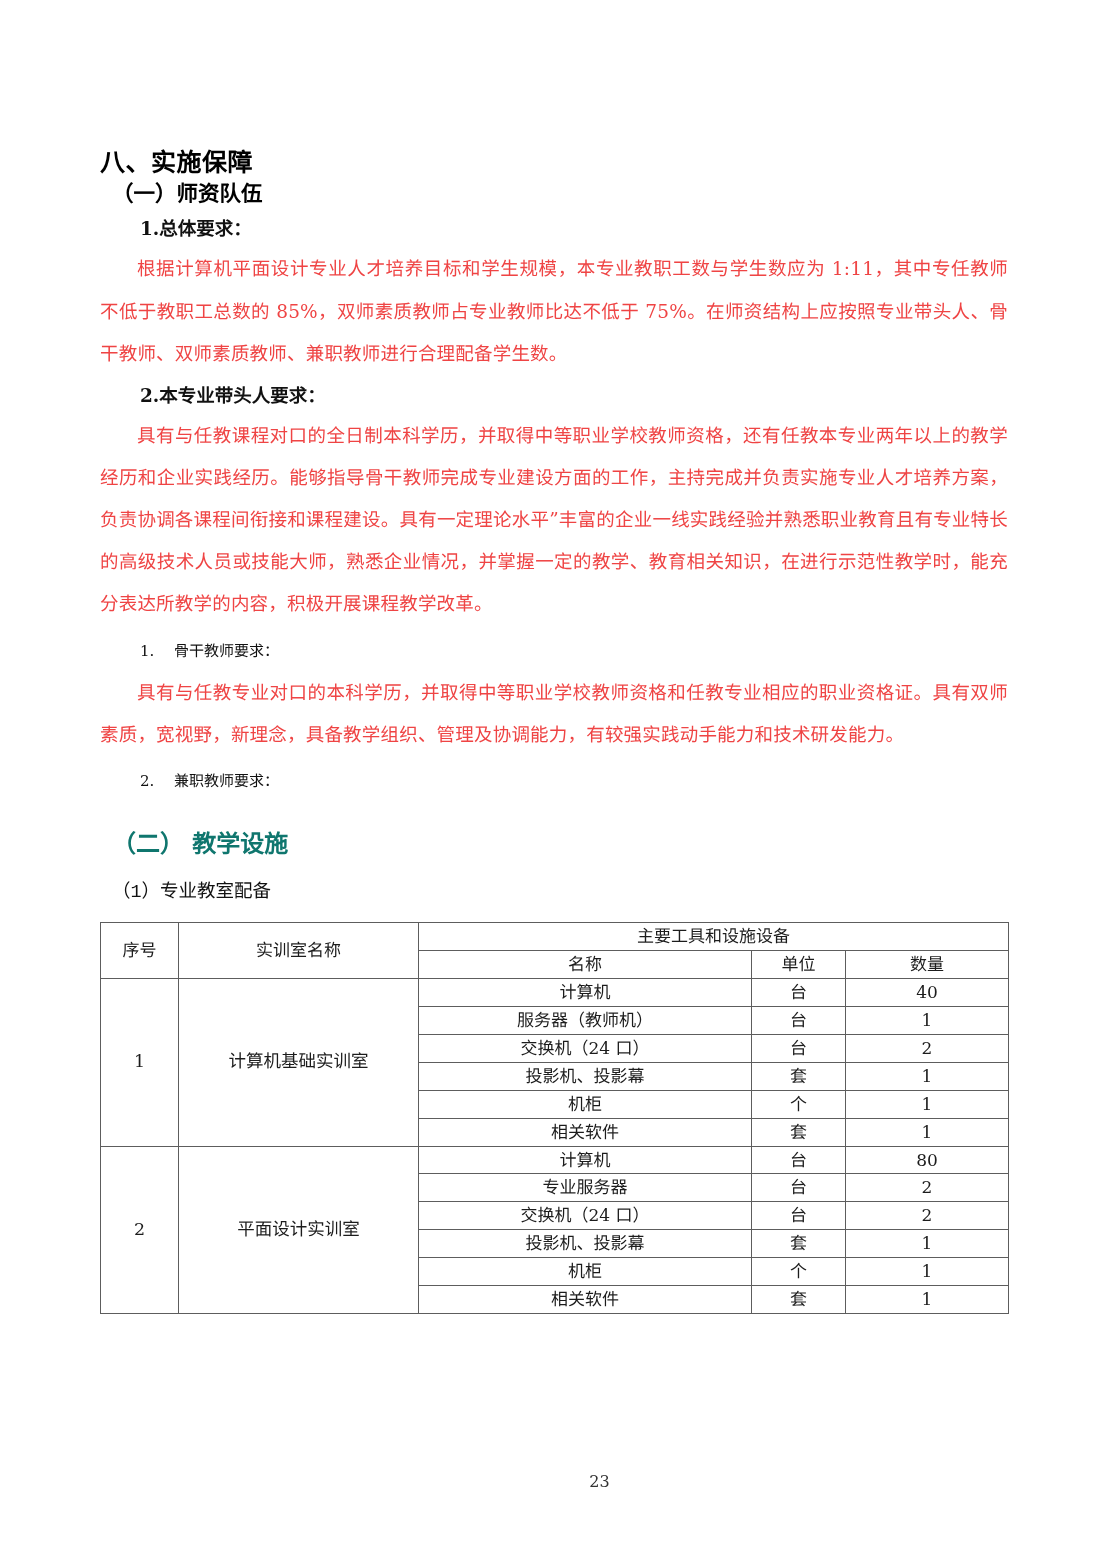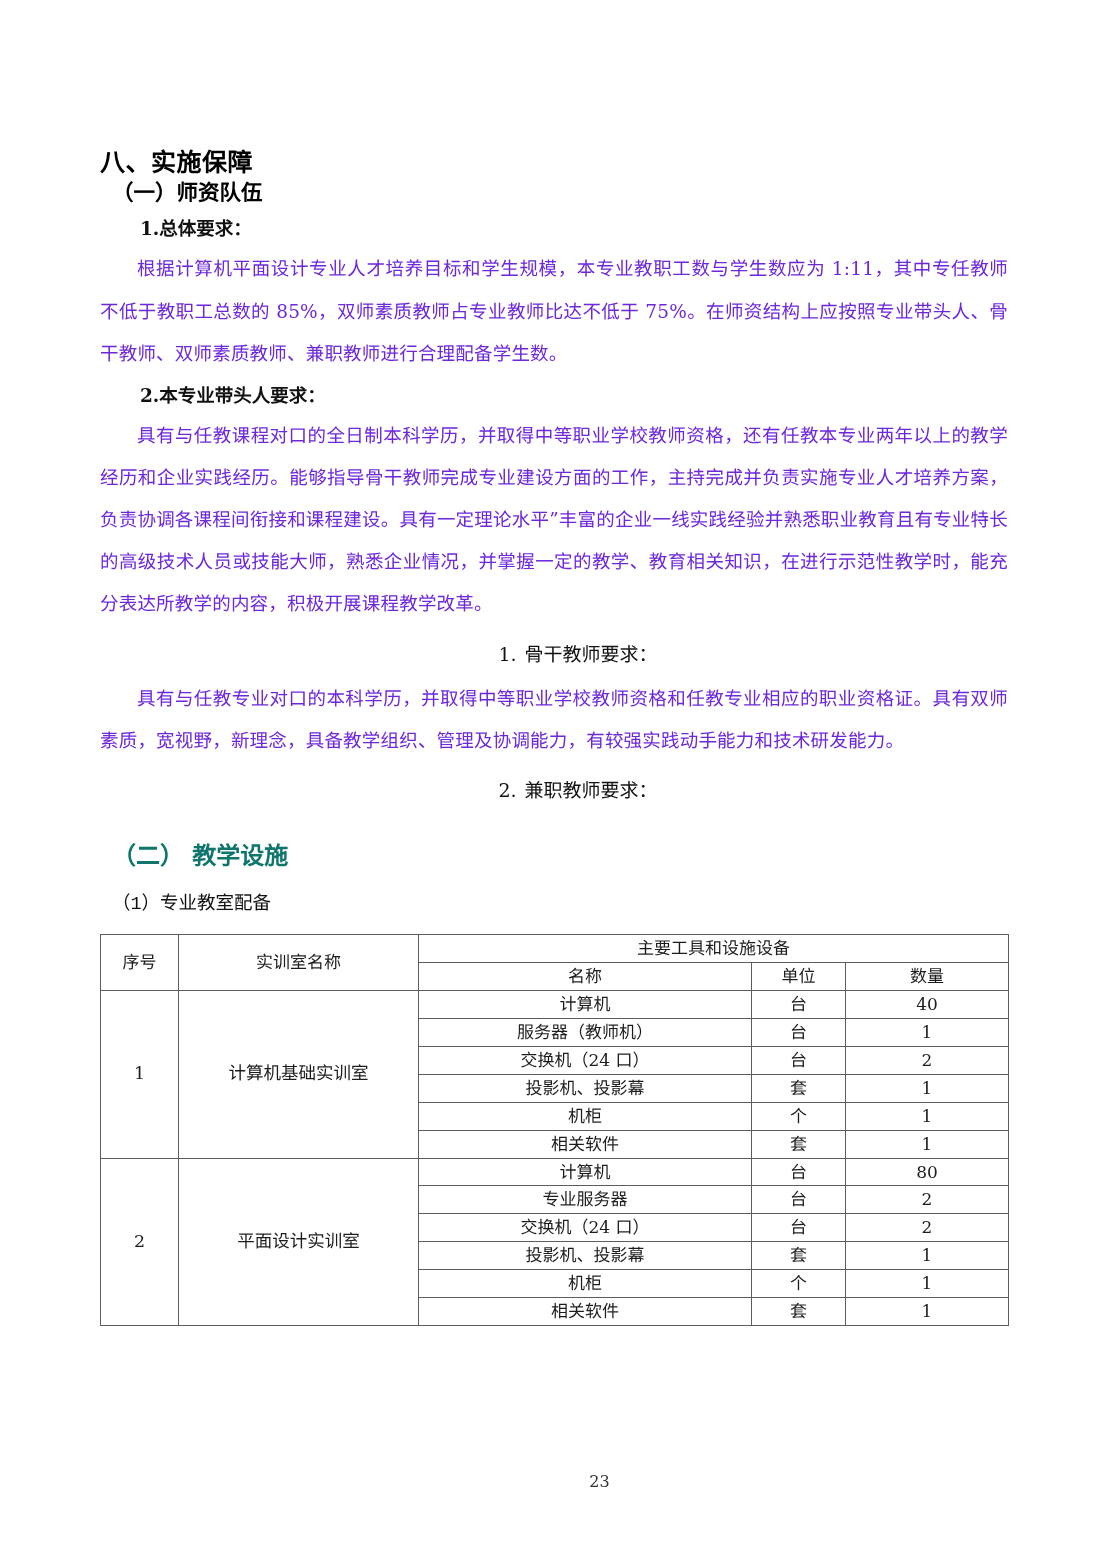--- a/index.html
+++ b/index.html
@@ -35,21 +35,21 @@
   .h-main {
     font-family: "DejaVu Sans", "Liberation Sans", sans-serif;
     font-weight: bold;
     font-size: 25px;
     line-height: 1.22;
     letter-spacing: 0.5px;
     margin: 0 0 2px 0;
     color: #000;
   }
   .h-sub {
-    font-family: Liberation Mono, monospace;
+    font-family: Liberation Serif, serif;
     font-weight: bold;
     font-size: 21.5px;
     line-height: 1.3;
     margin: 0 0 6px 12px;
     color: #000;
   }
   .h-sub2 {
     font-family: "DejaVu Sans", "Liberation Sans", sans-serif;
     font-weight: bold;
     font-size: 24px;
@@ -65,40 +65,39 @@
     color: #111;
   }
   .h-plain {
     font-size: 18.5px;
     line-height: 1.4;
     margin: 2px 0 4px 12px;
     color: #111;
     font-family: Liberation Mono, monospace;
   }
   .numitem {
-    font-size: 19px;
+    font-size: 15px;
     line-height: 1.5;
     margin: 14px 0 10px 40px;
     color: #111;
-    text-align: center;
   }
   .numitem .num {
     display: inline-block;
     min-width: 34px;
   }
 
   
   p.body {
     font-size: 18.5px;
     line-height: 2.28;
     margin: 6px 0 6px 0;
     text-align: justify;
     text-justify: inter-ideograph;
     text-indent: 2em;
-    color: #6d28d9;
+    color: #ef4444;
     letter-spacing: 0.2px;
   }
   p.body.tight { margin-top: 2px; }
   .sp-lg { height: 26px; }
 
   
   .tbl-wrap {
     margin-top: 16px;
   }
   table.equip {

